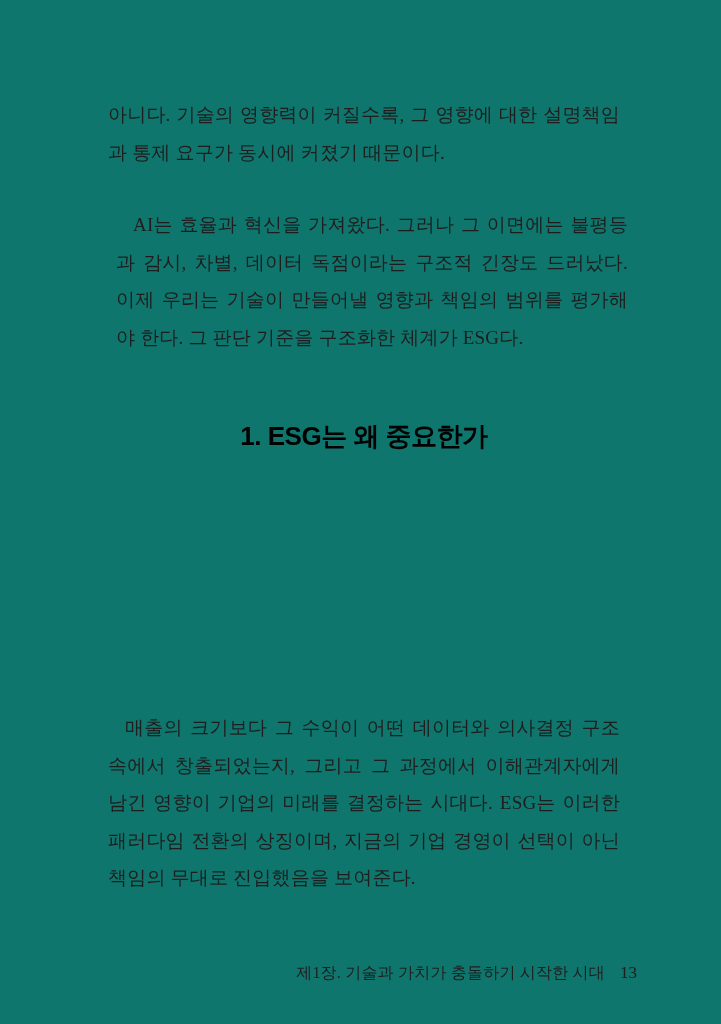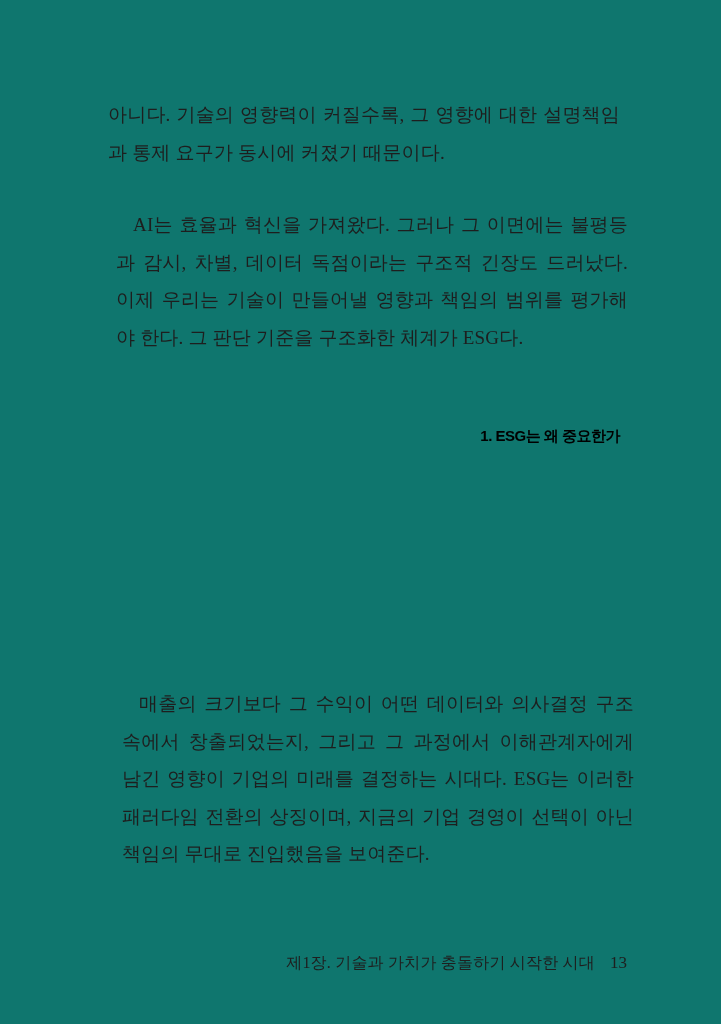--- a/index.html
+++ b/index.html
@@ -38,31 +38,31 @@
   .body-par.indent {
     text-indent: 17px;
   }
   .p1 { top: 96px; }
   .p2 { top: 206px; margin-left: 8px; }
   .section-heading {
     top: 420px;
     margin: 0;
     font-family: "Liberation Sans", "DejaVu Sans", sans-serif;
     font-weight: 700;
-    font-size: 15px;
+    font-size: 26px;
     line-height: 32px;
     letter-spacing: -0.5px;
     color: #000000;
-    text-align: right;
+    text-align: center;
   }
   .p3 { top: 459px; }
-  .p4 { top: 685px; margin-left: 14px; }
+  .p4 { top: 709px; }
   .footer {
     top: 944px;
-    margin: 7px;
+    margin: 17px;
     font-size: 16px;
     line-height: 24px;
     text-align: right;
     color: #1e1e1e;
     white-space: nowrap;
   }
   .footer .chapter-label {
     letter-spacing: 0.2px;
   }
   .footer .page-number {

